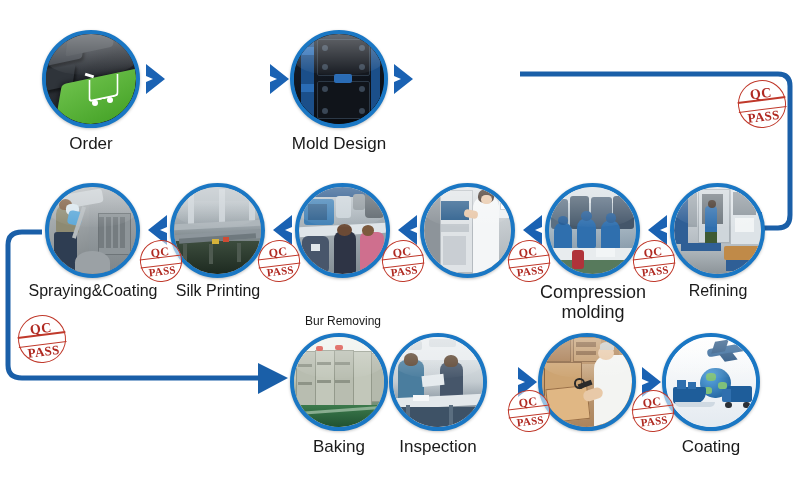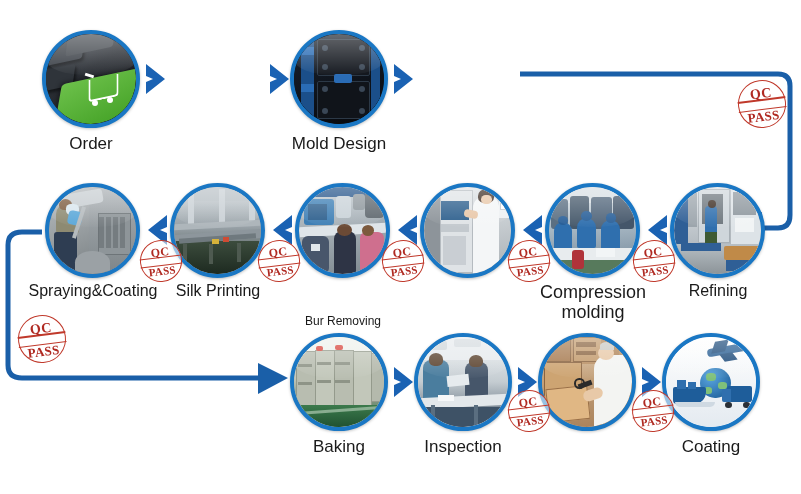--- a/index.html
+++ b/index.html
@@ -444,21 +444,21 @@
       </div>
       <div class="gloss"></div>
     </div>
     <div class="node-label" style="left:-22px; top:104px; width:142px; font-size:17px;">Baking</div>
   </div>
 
   <svg class="chevron" style="left:392px; top:365px;" width="24" height="34" viewBox="0 0 24 34">
     <path d="M 2 2 L 21 17 L 2 32 L 2 20 L 9 17 L 2 14 Z" fill="#1a62b3"></path>
   </svg>
 
-  <div class="node" style="left:414px; top:333px; width:98px; height:140px;">
+  <div class="node" style="left:389px; top:333px; width:98px; height:140px;">
     <div class="node-circle" style="left:0; top:0; width:98px; height:98px; background:#cdd3d6;">
       <div class="photo">
         <div class="scene">
           <i style="left:0;top:0;width:100%;height:100%;background:linear-gradient(180deg,#eef1f3 0%,#c4ccd1 50%,#49596a 100%);"></i>
           <i style="left:0;top:0;width:100%;height:26%;background:#e7ebee;"></i>
           <i style="left:4%;top:4%;width:28%;height:10%;background:#cfd6da;border-radius:2px;"></i>
           <i style="left:40%;top:2%;width:30%;height:9%;background:#d5dbdf;border-radius:2px;"></i>
           <i style="left:6%;top:26%;width:28%;height:44%;background:#4a7d9e;border-radius:8px 8px 2px 2px;"></i>
           <i style="left:12%;top:18%;width:16%;height:14%;background:#5c4430;border-radius:50% 50% 40% 40%;"></i>
           <i style="left:52%;top:28%;width:26%;height:42%;background:#46566a;border-radius:8px 8px 2px 2px;"></i>

